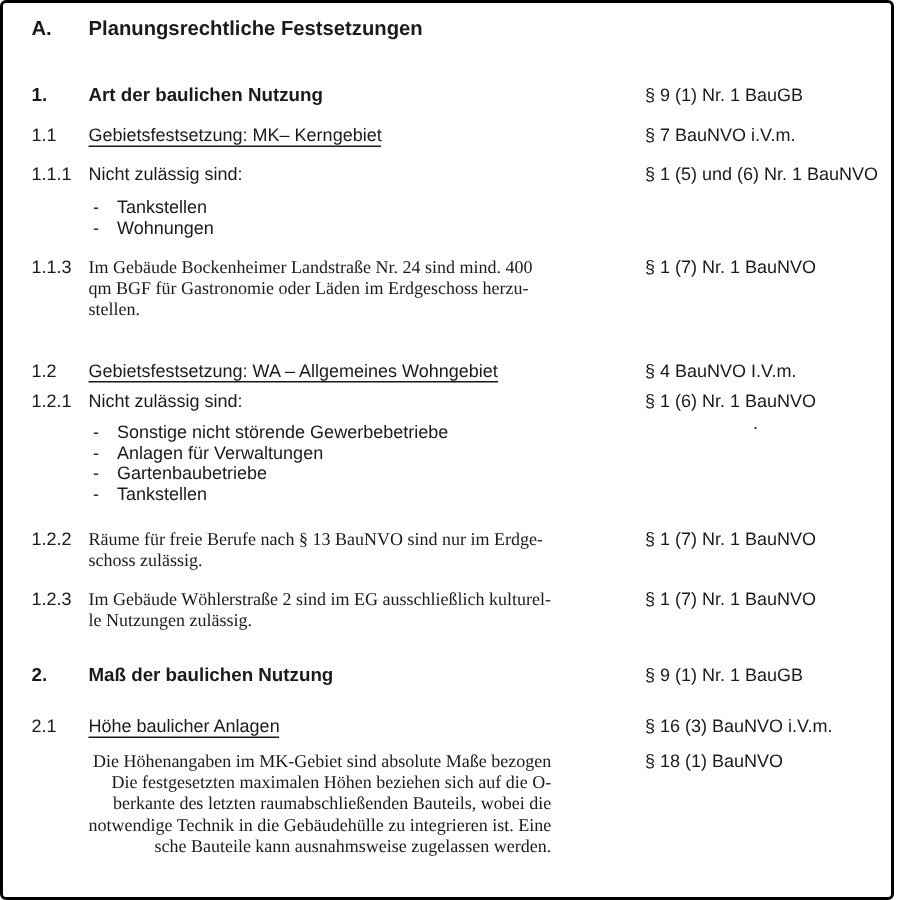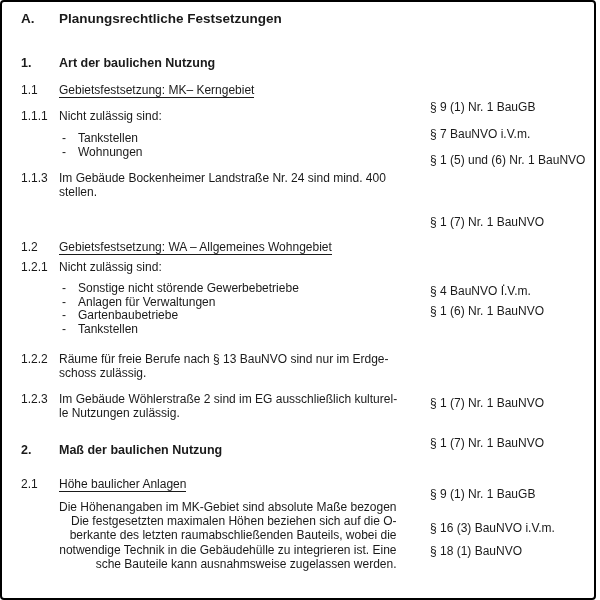--- a/index.html
+++ b/index.html
@@ -12,25 +12,25 @@
     border-radius:4px;
     font-family:"Liberation Sans", sans-serif;
     color:#1a1a1a;
     font-size:12px;
     line-height:14px;
     overflow:hidden;
   }
   .row{position:absolute;left:0;right:0;}
   .num{position:absolute;left:19px;white-space:nowrap;}
   .body{position:absolute;left:57px;white-space:nowrap;}
-  .ref{position:absolute;left:428px;white-space:nowrap;margin-top:44px;}
+  .ref{position:absolute;left:428px;white-space:nowrap;}
   .h1{font-weight:bold;font-size:13.5px;}
   .h2{font-weight:bold;font-size:12.5px;}
   .u{display:inline-block;border-bottom:1.2px solid #1a1a1a;}
-  .line{white-space:nowrap;}
+  .line{white-space:nowrap;font-family:Liberation Serif, serif;}
   .bullets{position:absolute;left:60px;}
   .bullet-line{display:flex;white-space:nowrap;}
   .bullet-line .dash{width:16px;flex:0 0 16px;}
   .bl-1 .bullet-line{line-height:14px;}
   .bl-2 .bullet-line{line-height:13.5px;}
   .para .line{line-height:14.2px;text-align:right;}
   .stray{position:absolute;font-size:12px;}
 </style>
 </head>
 <body>
@@ -70,20 +70,21 @@
         <span class="dash">-</span>
         <span>Wohnungen</span>
       </div>
     </div>
   </div>
 
   <div class="row" style="top:169px">
     <span class="num">1.1.3</span>
     <span class="body">
       <div class="line">Im Gebäude Bockenheimer Landstraße Nr. 24 sind mind. 400</div>
+      <div class="line">qm BGF für Gastronomie oder Läden im Erdgeschoss herzu-</div>
       <div class="line">stellen.</div>
     </span>
     <span class="ref">§ 1 (7) Nr. 1 BauNVO</span>
   </div>
 
   <div class="row" style="top:238px">
     <span class="num">1.2</span>
     <span class="body"><span class="u">Gebietsfestsetzung: WA – Allgemeines Wohngebiet</span></span>
     <span class="ref">§ 4 BauNVO I.V.m.</span>
   </div>

